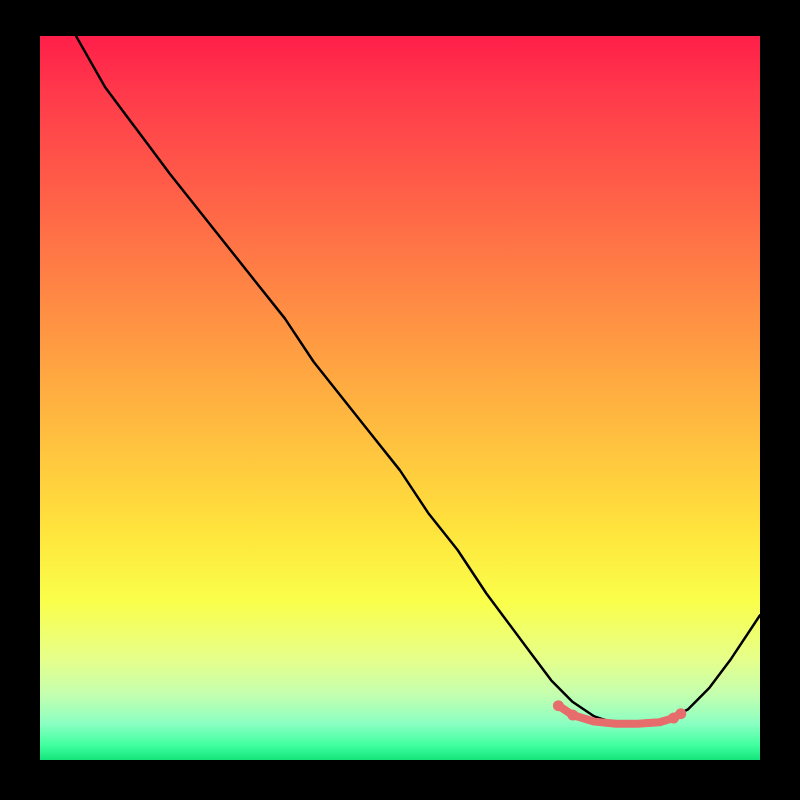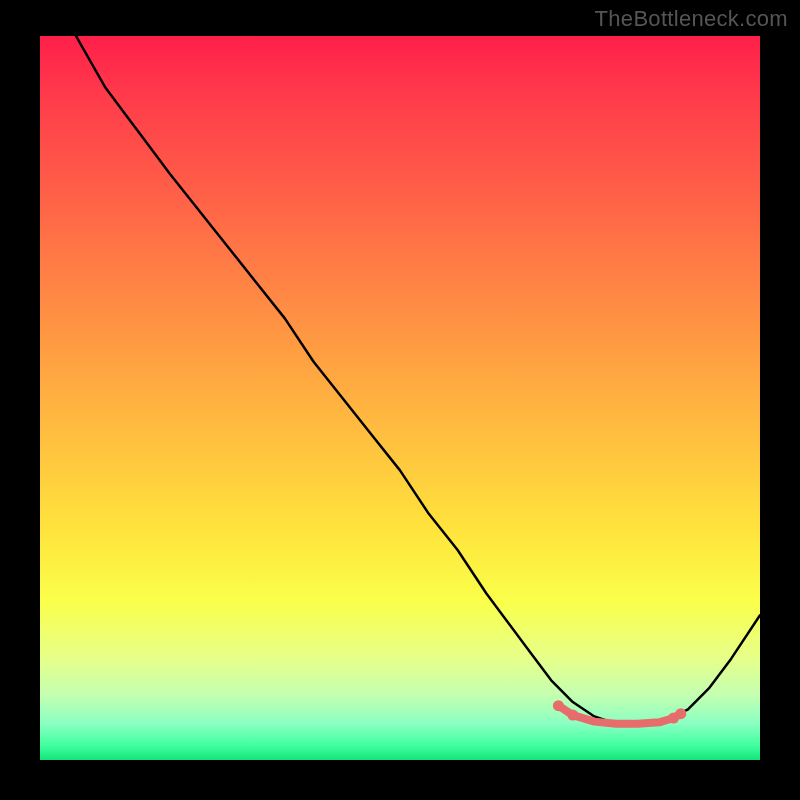--- a/index.html
+++ b/index.html
@@ -58,21 +58,20 @@
     position: absolute;
     inset: 0;
     width: 100%;
     height: 100%;
   }
 </style>
 </head>
 <body>
 
 <div class="container">
-  <div class="watermark">TheBottleneck.com</div>
   <div class="plot-area">
     <div class="gradient"></div>
     <svg class="curve" viewBox="0 0 720 724" preserveAspectRatio="none">
       <path id="main-curve" fill="none" stroke-width="2.5" stroke-linecap="round" stroke-linejoin="round" d="M36.00,0.00 L64.80,50.68 L86.40,79.64 L108.00,108.60 L129.60,137.56 L158.40,173.76 L187.20,209.96 L216.00,246.16 L244.80,282.36 L273.60,325.80 L302.40,362.00 L331.20,398.20 L360.00,434.40 L388.80,477.84 L417.60,514.04 L446.40,557.48 L468.00,586.44 L489.60,615.40 L511.20,644.36 L532.80,666.08 L554.40,680.56 L576.00,687.80 L597.60,687.80 L619.20,687.80 L633.60,680.56 L648.00,673.32 L669.60,651.60 L691.20,622.64 L720.00,579.20" stroke="#000000"></path>
       <path id="highlight-curve" fill="none" stroke-width="8" stroke-linecap="round" stroke-linejoin="round" d="M518.40,669.70 L532.80,679.11 L554.40,685.63 L576.00,687.80 L597.60,687.80 L619.20,686.35 L633.60,682.01 L640.80,677.66" stroke="#e76d6d"></path>
       <g id="highlight-dots">
           <circle cx="518.40" cy="669.70" r="5.5" fill="#e76d6d"></circle>
           <circle cx="532.80" cy="679.11" r="5.5" fill="#e76d6d"></circle>
           <circle cx="633.60" cy="682.01" r="5.5" fill="#e76d6d"></circle>
           <circle cx="640.80" cy="677.66" r="5.5" fill="#e76d6d"></circle>

